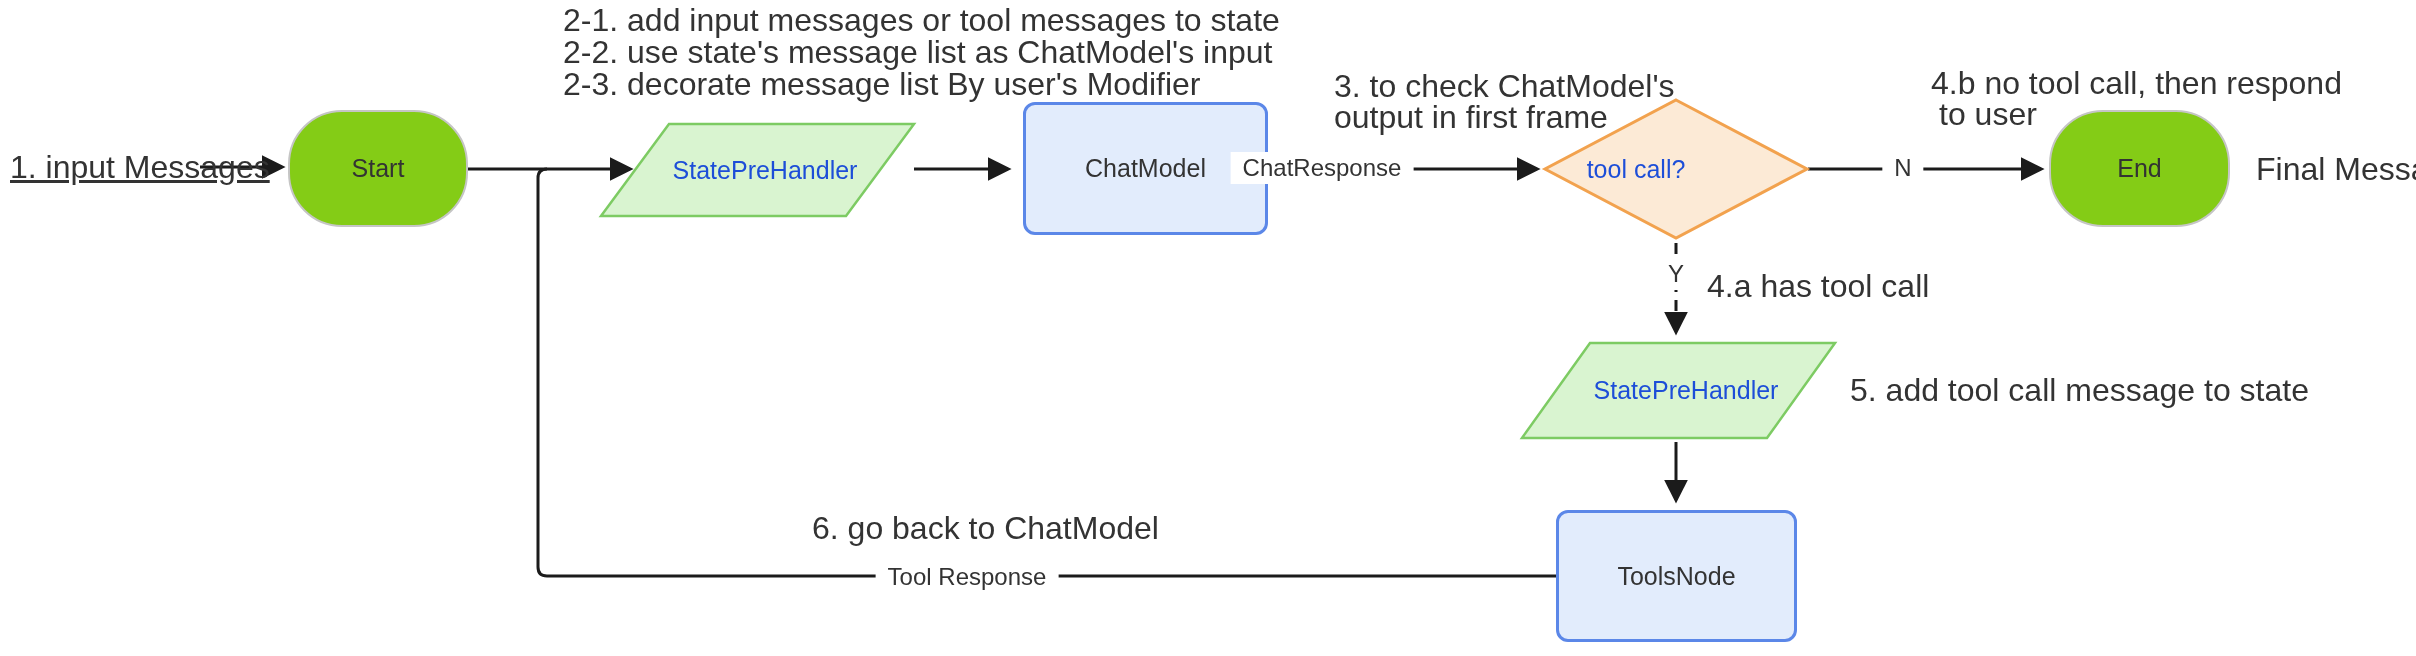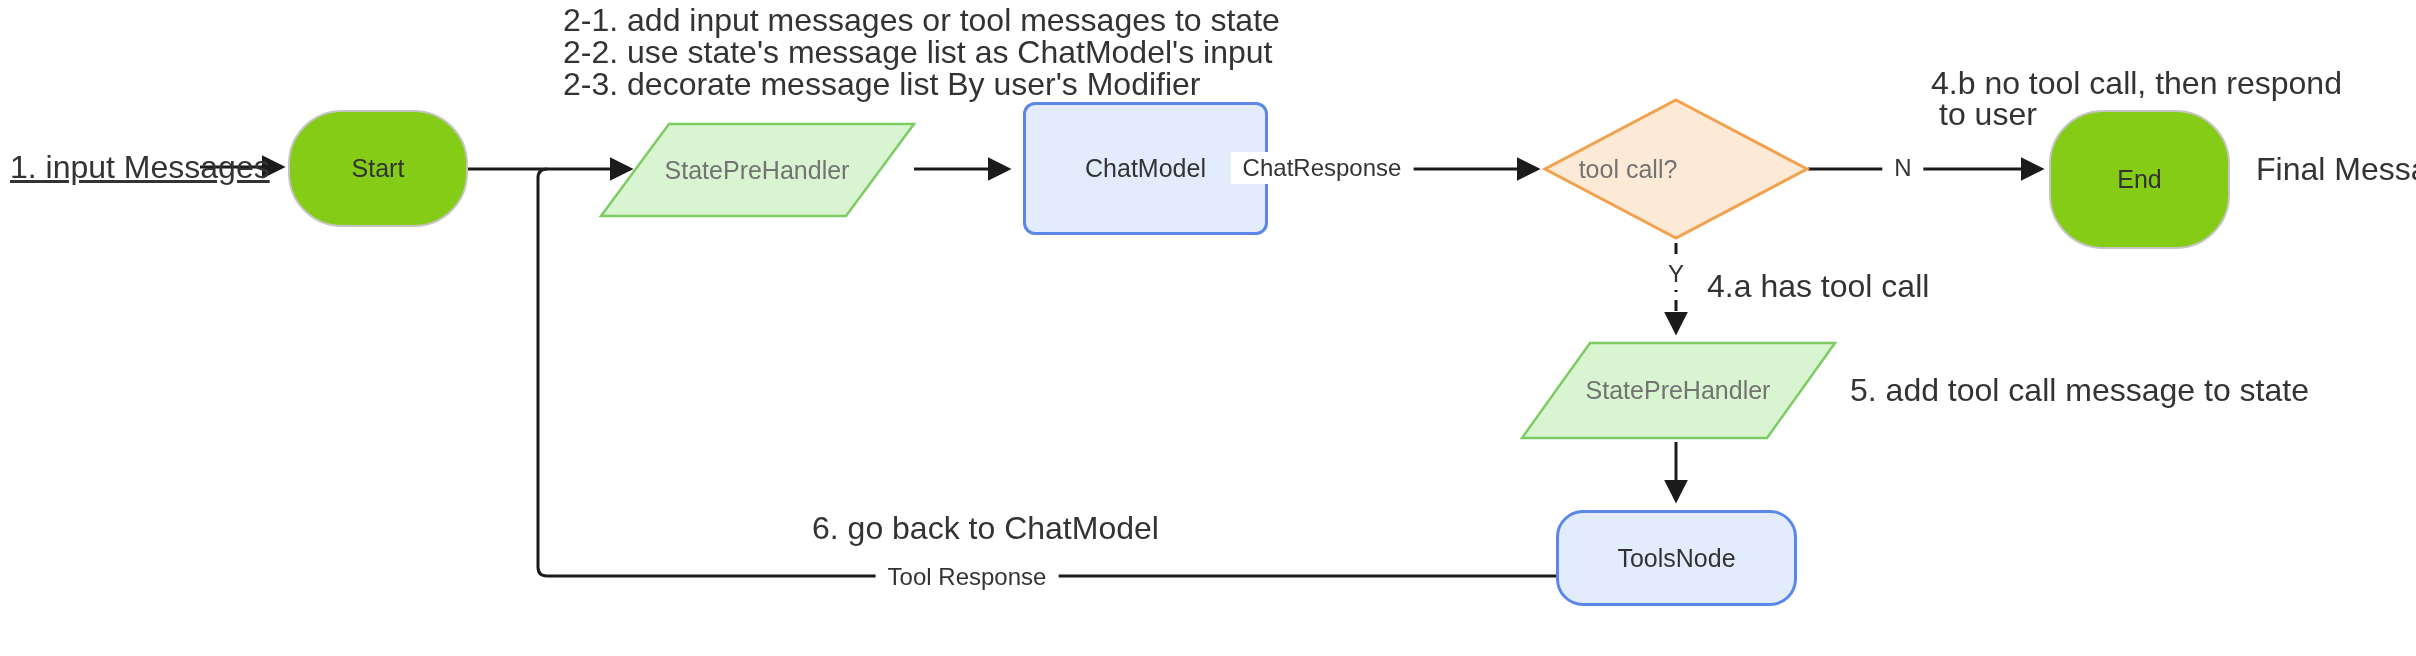--- a/index.html
+++ b/index.html
@@ -14,21 +14,21 @@
   .wires{position:absolute;left:0;top:0;}
   .edge{fill:none;stroke:#1b1b1b;stroke-width:3px;}
   .edge.dashed{stroke-dasharray:11 8;}
   .shape-green{fill:#d9f4d0;stroke:#7dcb63;stroke-width:2.5px;}
   .shape-orange{fill:#fcead6;stroke:#f2a24e;stroke-width:3px;}
   .node{position:absolute;display:flex;align-items:center;justify-content:center;
         box-sizing:border-box;font-size:25px;color:#333333;}
   .stadium{background:#84cc16;border:2.5px solid #c5c5c5;border-radius:54px;}
   .bluebox{background:#e2ecfc;border:3px solid #5b87e8;border-radius:12px;}
   .nodelabel{position:absolute;transform:translate(-50%,-50%);font-size:25px;
-             color:#737373;white-space:nowrap;text-align:center;}
+             color:#1d4ed8;white-space:nowrap;text-align:center;margin-left:8px;}
   .note{position:absolute;font-size:32px;color:#333333;white-space:nowrap;line-height:32px;}
   .vcenter{transform:translateY(-50%);}
   .center-block{text-align:center;white-space:nowrap;}
   .edgelabel{position:absolute;transform:translate(-50%,-50%);font-size:24px;
              color:#333333;background:#ffffff;padding:2px 12px;white-space:nowrap;}
   .indent{padding-left:8px;}
 </style>
 </head>
 <body>
 
@@ -61,29 +61,29 @@
 
     <polygon class="shape-green" points="1590,343 1835,343 1767,438 1522,438"></polygon>
 
     <polygon class="shape-orange" points="1676,100 1807,169 1676,238 1545,169"></polygon>
   </svg>
 
   <div class="node stadium" style="left:288px;top:110px;width:180px;height:117px;">
     <span>Start</span>
   </div>
 
-  <div class="node stadium" style="left:2049px;top:110px;width:181px;height:139px;">
+  <div class="node stadium" style="left:2049px;top:110px;width:181px;height:117px;">
     <span>End</span>
   </div>
 
   <div class="node bluebox" style="left:1015px;top:102px;width:245px;height:133px;margin-left:8px;">
     <span>ChatModel</span>
   </div>
 
-  <div class="node bluebox" style="left:1556px;top:510px;width:241px;height:96px;border-radius:27px;">
+  <div class="node bluebox" style="left:1556px;top:510px;width:241px;height:132px;">
     <span>ToolsNode</span>
   </div>
 
   <div class="nodelabel" style="left:757px;top:170px;">StatePreHandler</div>
 
   <div class="nodelabel" style="left:1678px;top:390px;">StatePreHandler</div>
 
   <div class="nodelabel" style="left:1628px;top:169px;">tool call?</div>
 
   <div class="edgelabel" style="left:1322px;top:168px;">ChatResponse</div>
@@ -95,20 +95,24 @@
   <div class="edgelabel" style="left:967px;top:577px;">Tool Response</div>
 
   <div class="note vcenter" style="left:10px;top:167px;text-decoration:underline;">1. input Messages</div>
 
   <div class="note" style="left:563px;top:4px;">
     <div>2-1. add input messages or tool messages to state</div>
     <div>2-2. use state's message list as ChatModel's input</div>
     <div>2-3. decorate message list By user's Modifier</div>
   </div>
 
+  <div class="note center-block" style="left:1334px;top:71px;width:272px;line-height:31px;">
+    <div>3. to check ChatModel's</div>
+    <div>output in first frame</div>
+  </div>
 
   <div class="note" style="left:1931px;top:68px;line-height:31px;">
     <div>4.b no tool call, then respond</div>
     <div class="indent">to user</div>
   </div>
 
   <div class="note vcenter" style="left:1707px;top:286px;">4.a has tool call</div>
 
   <div class="note vcenter" style="left:1850px;top:390px;">5. add tool call message to state</div>
 

